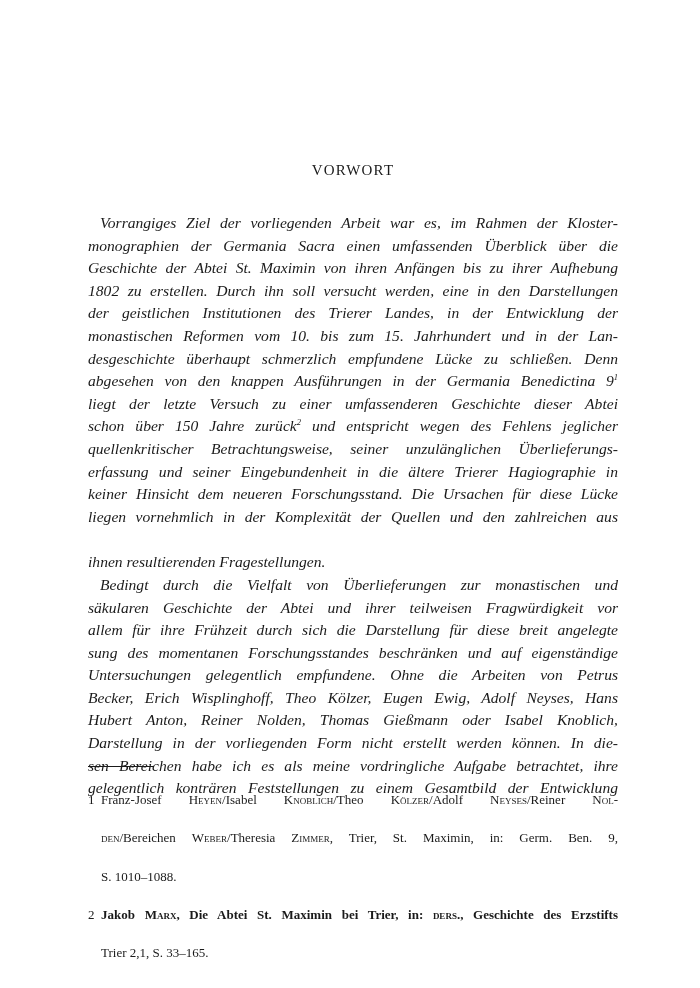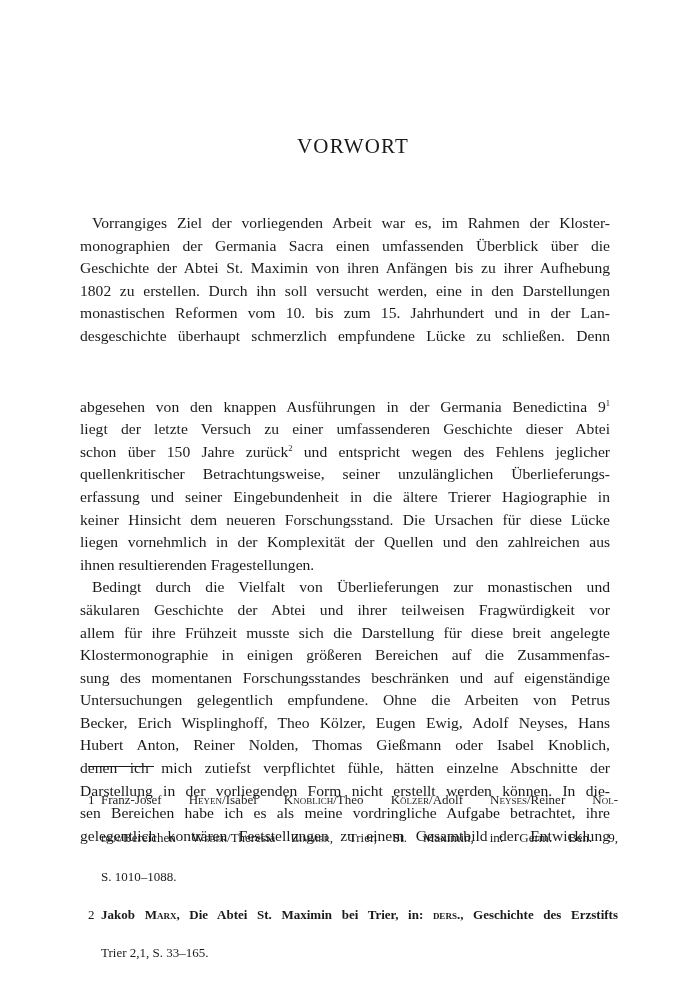--- a/index.html
+++ b/index.html
@@ -15,48 +15,50 @@
     font-family: "Liberation Serif", "DejaVu Serif", serif;
     color: #1a1a1a;
   }
   .page {
     position: absolute;
     left: 0; top: 0;
     width: 700px; height: 988px;
   }
   .title {
     position: absolute;
-    top: 136px;
+    top: 160px;
     left: 88px;
     width: 530px;
     text-align: center;
-    font-size: 21px;
+    font-size: 15px;
     letter-spacing: 1.2px;
     line-height: 20px;
     margin: 0;
     font-weight: normal;
   }
   .body-text {
     position: absolute;
-    left: 80px;
+    left: 88px;
     top: 212px;
     width: 530px;
     font-size: 15.6px;
     line-height: 22.6px;
     text-align: justify;
+    font-style: italic;
   }
   .line {
     display: block;
     text-align: justify;
     text-align-last: justify;
     white-space: nowrap;
     height: 22.6px;
   }
   .line.last {
     text-align-last: left;
+    margin-top: 23px;
   }
   .line.indent {
     padding-left: 12px;
   }
   sup {
     font-size: 8.5px;
     vertical-align: 6px;
     line-height: 0;
   }
   .rule {
@@ -105,41 +107,40 @@
 <div class="page">
 
   <h1 class="title">VORWORT</h1>
 
   <div class="body-text">
     <div>
       <span class="line indent">Vorrangiges Ziel der vorliegenden Arbeit war es, im Rahmen der Kloster-</span>
       <span class="line">monographien der Germania Sacra einen umfassenden Überblick über die</span>
       <span class="line">Geschichte der Abtei St. Maximin von ihren Anfängen bis zu ihrer Aufhebung</span>
       <span class="line">1802 zu erstellen. Durch ihn soll versucht werden, eine in den Darstellungen</span>
+      <span class="line">der geistlichen Institutionen des Trierer Landes, in der Entwicklung der</span>
       <span class="line">monastischen Reformen vom 10. bis zum 15. Jahrhundert und in der Lan-</span>
       <span class="line">desgeschichte überhaupt schmerzlich empfundene Lücke zu schließen. Denn</span>
-      <span class="line" style="text-align-last: justify; margin-top: 48px;"><span>abgesehen von den knappen Ausführungen in der Germania Benedictina 9</span><sup>1</sup></span>
+      <span class="line" style="text-align-last: justify;"><span>abgesehen von den knappen Ausführungen in der Germania Benedictina 9</span><sup>1</sup></span>
       <span class="line">liegt der letzte Versuch zu einer umfassenderen Geschichte dieser Abtei</span>
       <span class="line" style="text-align-last: justify;"><span>schon über 150 Jahre zurück</span><sup>2</sup><span style="white-space:pre"> und entspricht wegen des Fehlens jeglicher</span></span>
       <span class="line">quellenkritischer Betrachtungsweise, seiner unzulänglichen Überlieferungs-</span>
       <span class="line">erfassung und seiner Eingebundenheit in die ältere Trierer Hagiographie in</span>
       <span class="line">keiner Hinsicht dem neueren Forschungsstand. Die Ursachen für diese Lücke</span>
       <span class="line">liegen vornehmlich in der Komplexität der Quellen und den zahlreichen aus</span>
       <span class="line last">ihnen resultierenden Fragestellungen.</span>
     </div>
     <div>
       <span class="line indent">Bedingt durch die Vielfalt von Überlieferungen zur monastischen und</span>
       <span class="line">säkularen Geschichte der Abtei und ihrer teilweisen Fragwürdigkeit vor</span>
-      <span class="line">allem für ihre Frühzeit musste sich die Darstellung für diese breit angelegte</span>
-      <span class="line">Klostermonographie in einigen größeren Bereichen auf die Zusammenfas-</span>
+      <span class="line">allem für ihre Frühzeit durch sich die Darstellung für diese breit angelegte</span>
       <span class="line">sung des momentanen Forschungsstandes beschränken und auf eigenständige</span>
       <span class="line">Untersuchungen gelegentlich empfundene. Ohne die Arbeiten von Petrus</span>
       <span class="line">Becker, Erich Wisplinghoff, Theo Kölzer, Eugen Ewig, Adolf Neyses, Hans</span>
       <span class="line">Hubert Anton, Reiner Nolden, Thomas Gießmann oder Isabel Knoblich,</span>
-      <span class="line">denen ich mich zutiefst verpflichtet fühle, hätten einzelne Abschnitte der</span>
       <span class="line">Darstellung in der vorliegenden Form nicht erstellt werden können. In die-</span>
       <span class="line">sen Bereichen habe ich es als meine vordringliche Aufgabe betrachtet, ihre</span>
       <span class="line">gelegentlich konträren Feststellungen zu einem Gesamtbild der Entwicklung</span>
     </div>
   </div>
 
   <div class="rule"></div>
 
   <div class="footnotes">
     <div class="fn">

